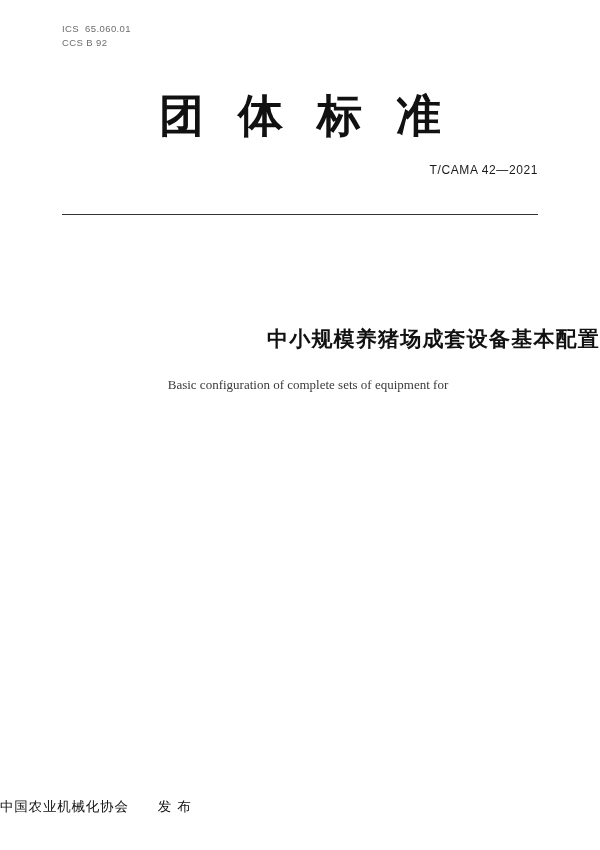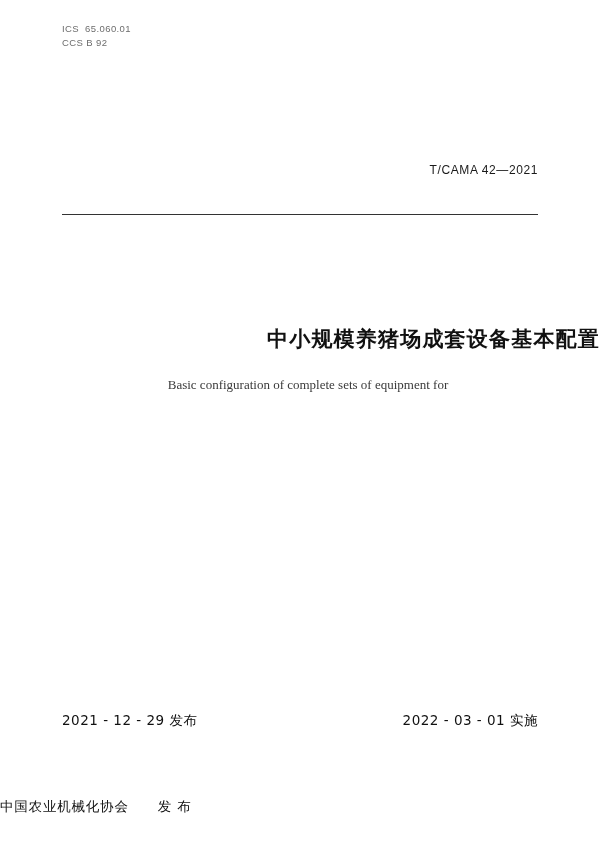--- a/index.html
+++ b/index.html
@@ -140,34 +140,31 @@
 </head>
 <body>
 
 <div class="page">
 
   <div class="codes">
     <div>ICS  65.060.01</div>
     <div>CCS B 92</div>
   </div>
 
+  <div class="std-title">团体标准</div>
 
   <div class="std-number">T/CAMA 42—2021</div>
 
   <div class="rule"></div>
 
   <div class="doc-title">中小规模养猪场成套设备基本配置</div>
 
   <div class="doc-subtitle">
     <span class="line">Basic configuration of complete sets of equipment for</span>
   </div>
 
-  <div class="dates">
-    <span class="date-item">2021 - 12 - 29 发布</span>
-    <span class="date-item">2022 - 03 - 01 实施</span>
-  </div>
 
   <div class="publisher">
     <span class="issuer">中国农业机械化协会</span>
     <span>发 布</span>
   </div>
 
 </div>
 
 </body></html>

